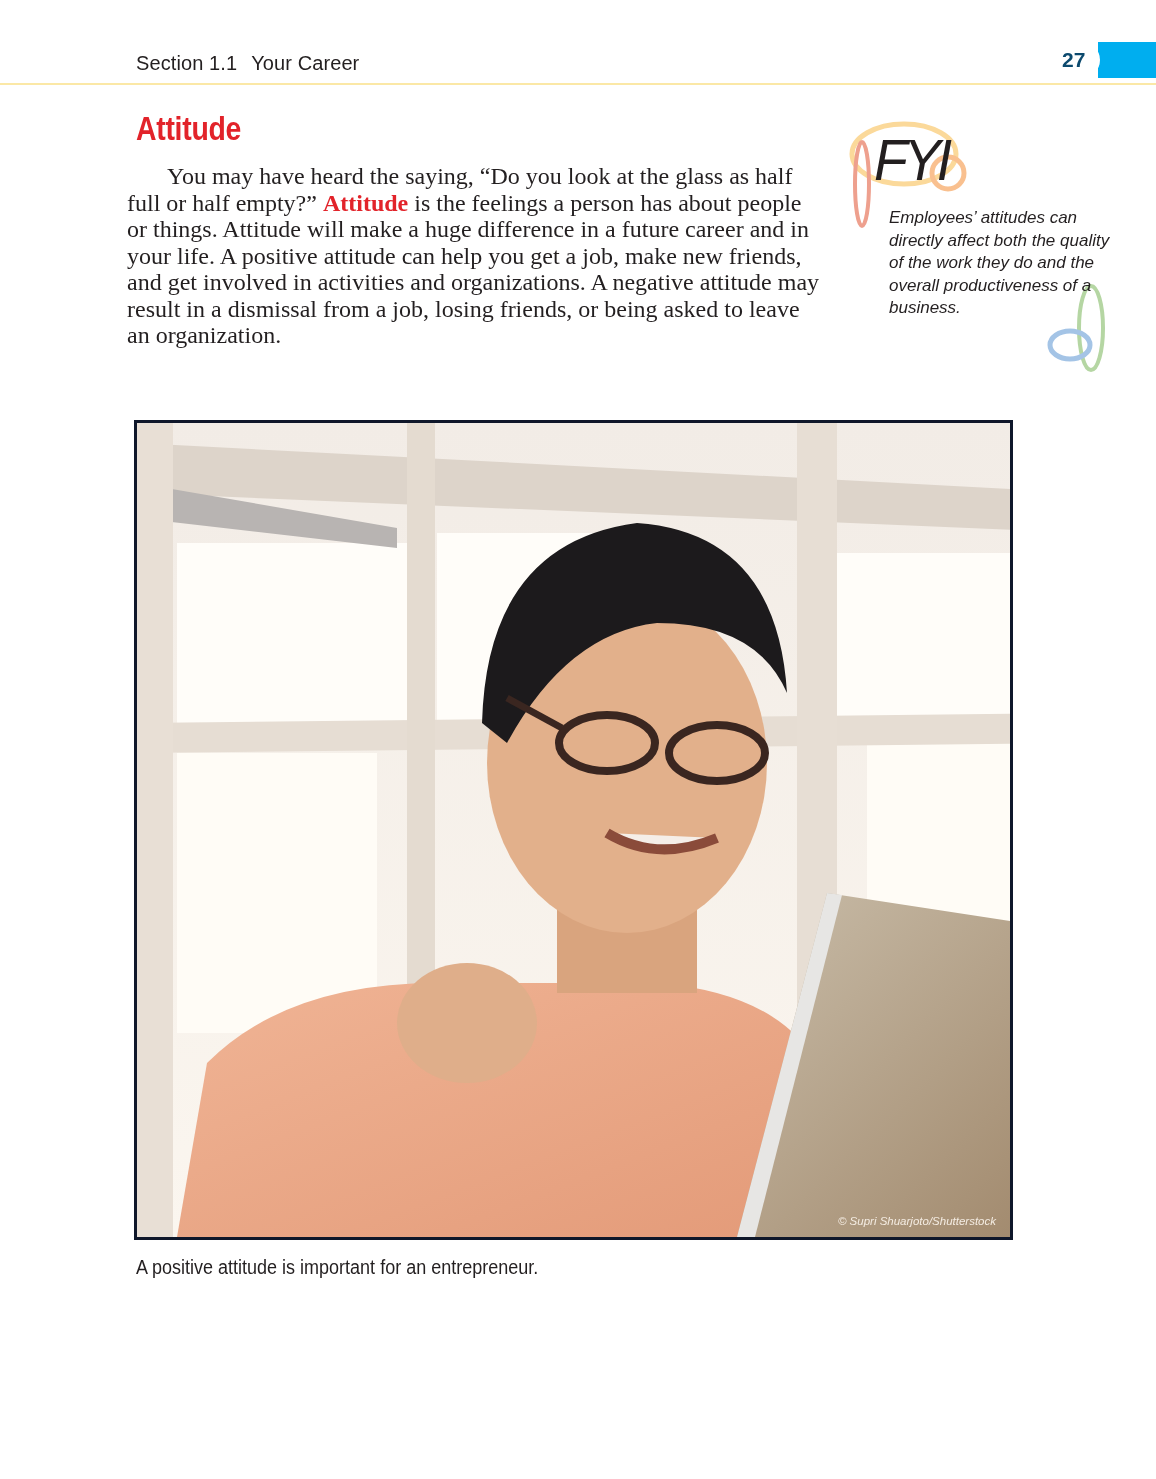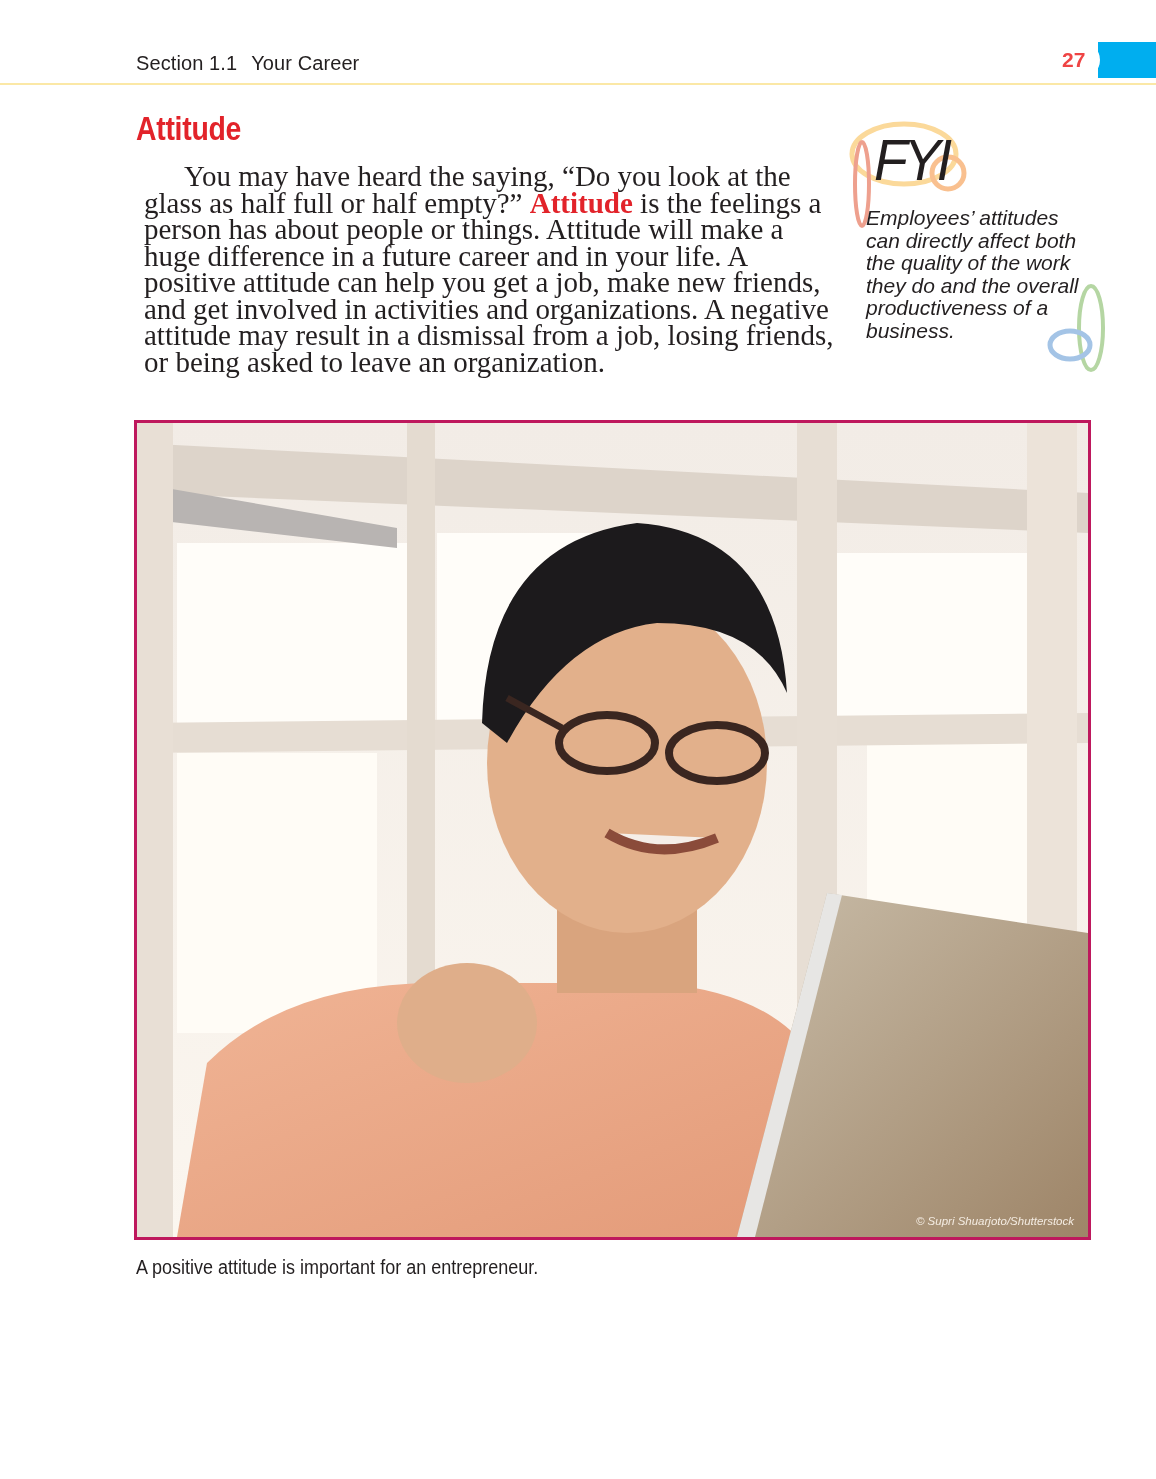--- a/index.html
+++ b/index.html
@@ -18,52 +18,52 @@
   .page-tab {
     position: absolute; left: 1098px; top: 42px; width: 58px; height: 36px;
     background: #00aeef;
   }
   .page-num-wrap {
     position: absolute; left: 1048px; top: 42px; width: 52px; height: 36px;
     background: #ffffff; border-radius: 0 18px 18px 0;
   }
   .page-num {
     position: absolute; left: 1062px; top: 48px;
-    font-size: 21px; font-weight: bold; color: #ef4444;
+    font-size: 21px; font-weight: bold; color: #0c4a6e;
   }
 
   .section-title {
     position: absolute; left: 136px; top: 110px;
     font-size: 33px; color: #e2232a; font-family: "Liberation Sans", sans-serif;
     transform: scaleX(0.86); transform-origin: left top; letter-spacing: -0.3px;
   }
   .body-text {
-    position: absolute; left: 144px; top: 163px; width: 700px;
-    font-family: "Liberation Serif", serif; font-size: 29px; line-height: 26.5px;
+    position: absolute; left: 127px; top: 163px; width: 700px;
+    font-family: "Liberation Serif", serif; font-size: 24px; line-height: 26.5px;
     color: #231f20; text-indent: 40px;
   }
   .body-text .term { color: #e2232a; font-weight: bold; }
 
   
   .fyi { position: absolute; left: 846px; top: 112px; width: 270px; height: 270px; font-style: italic; }
   .fyi svg.decor { position: absolute; left: 0; top: 0; }
   .fyi-label {
     position: absolute; left: 28px; top: 14px;
     font-size: 58px; font-family: "Liberation Sans", sans-serif; font-weight: normal;
     letter-spacing: -4px; color: #231f20; transform: scaleX(0.95); transform-origin: left top;
   }
   .fyi-text {
-    position: absolute; left: 20px; top: 95px; width: 230px;
-    font-size: 21px; line-height: 22.5px; color: #231f20;
+    position: absolute; left: 43px; top: 95px; width: 230px;
+    font-size: 17px; line-height: 22.5px; color: #231f20;
   }
 
   
   .photo-frame {
-    position: absolute; left: 134px; top: 420px; width: 957px; height: 820px;
-    border: 3px solid #be185d; overflow: hidden; background: #737373;
+    position: absolute; left: 134px; top: 420px; width: 879px; height: 820px;
+    border: 3px solid #0f172a; overflow: hidden; background: #737373;
   }
   .photo-frame svg { display: block; }
   .photo-credit {
     position: absolute; right: 14px; bottom: 10px;
     font-size: 11.5px; font-style: italic; color: #f4ece2;
   }
   .caption {
     position: absolute; left: 136px; top: 1256px;
     font-size: 20px; color: #231f20; transform: scaleX(0.9); transform-origin: left top;
   }

